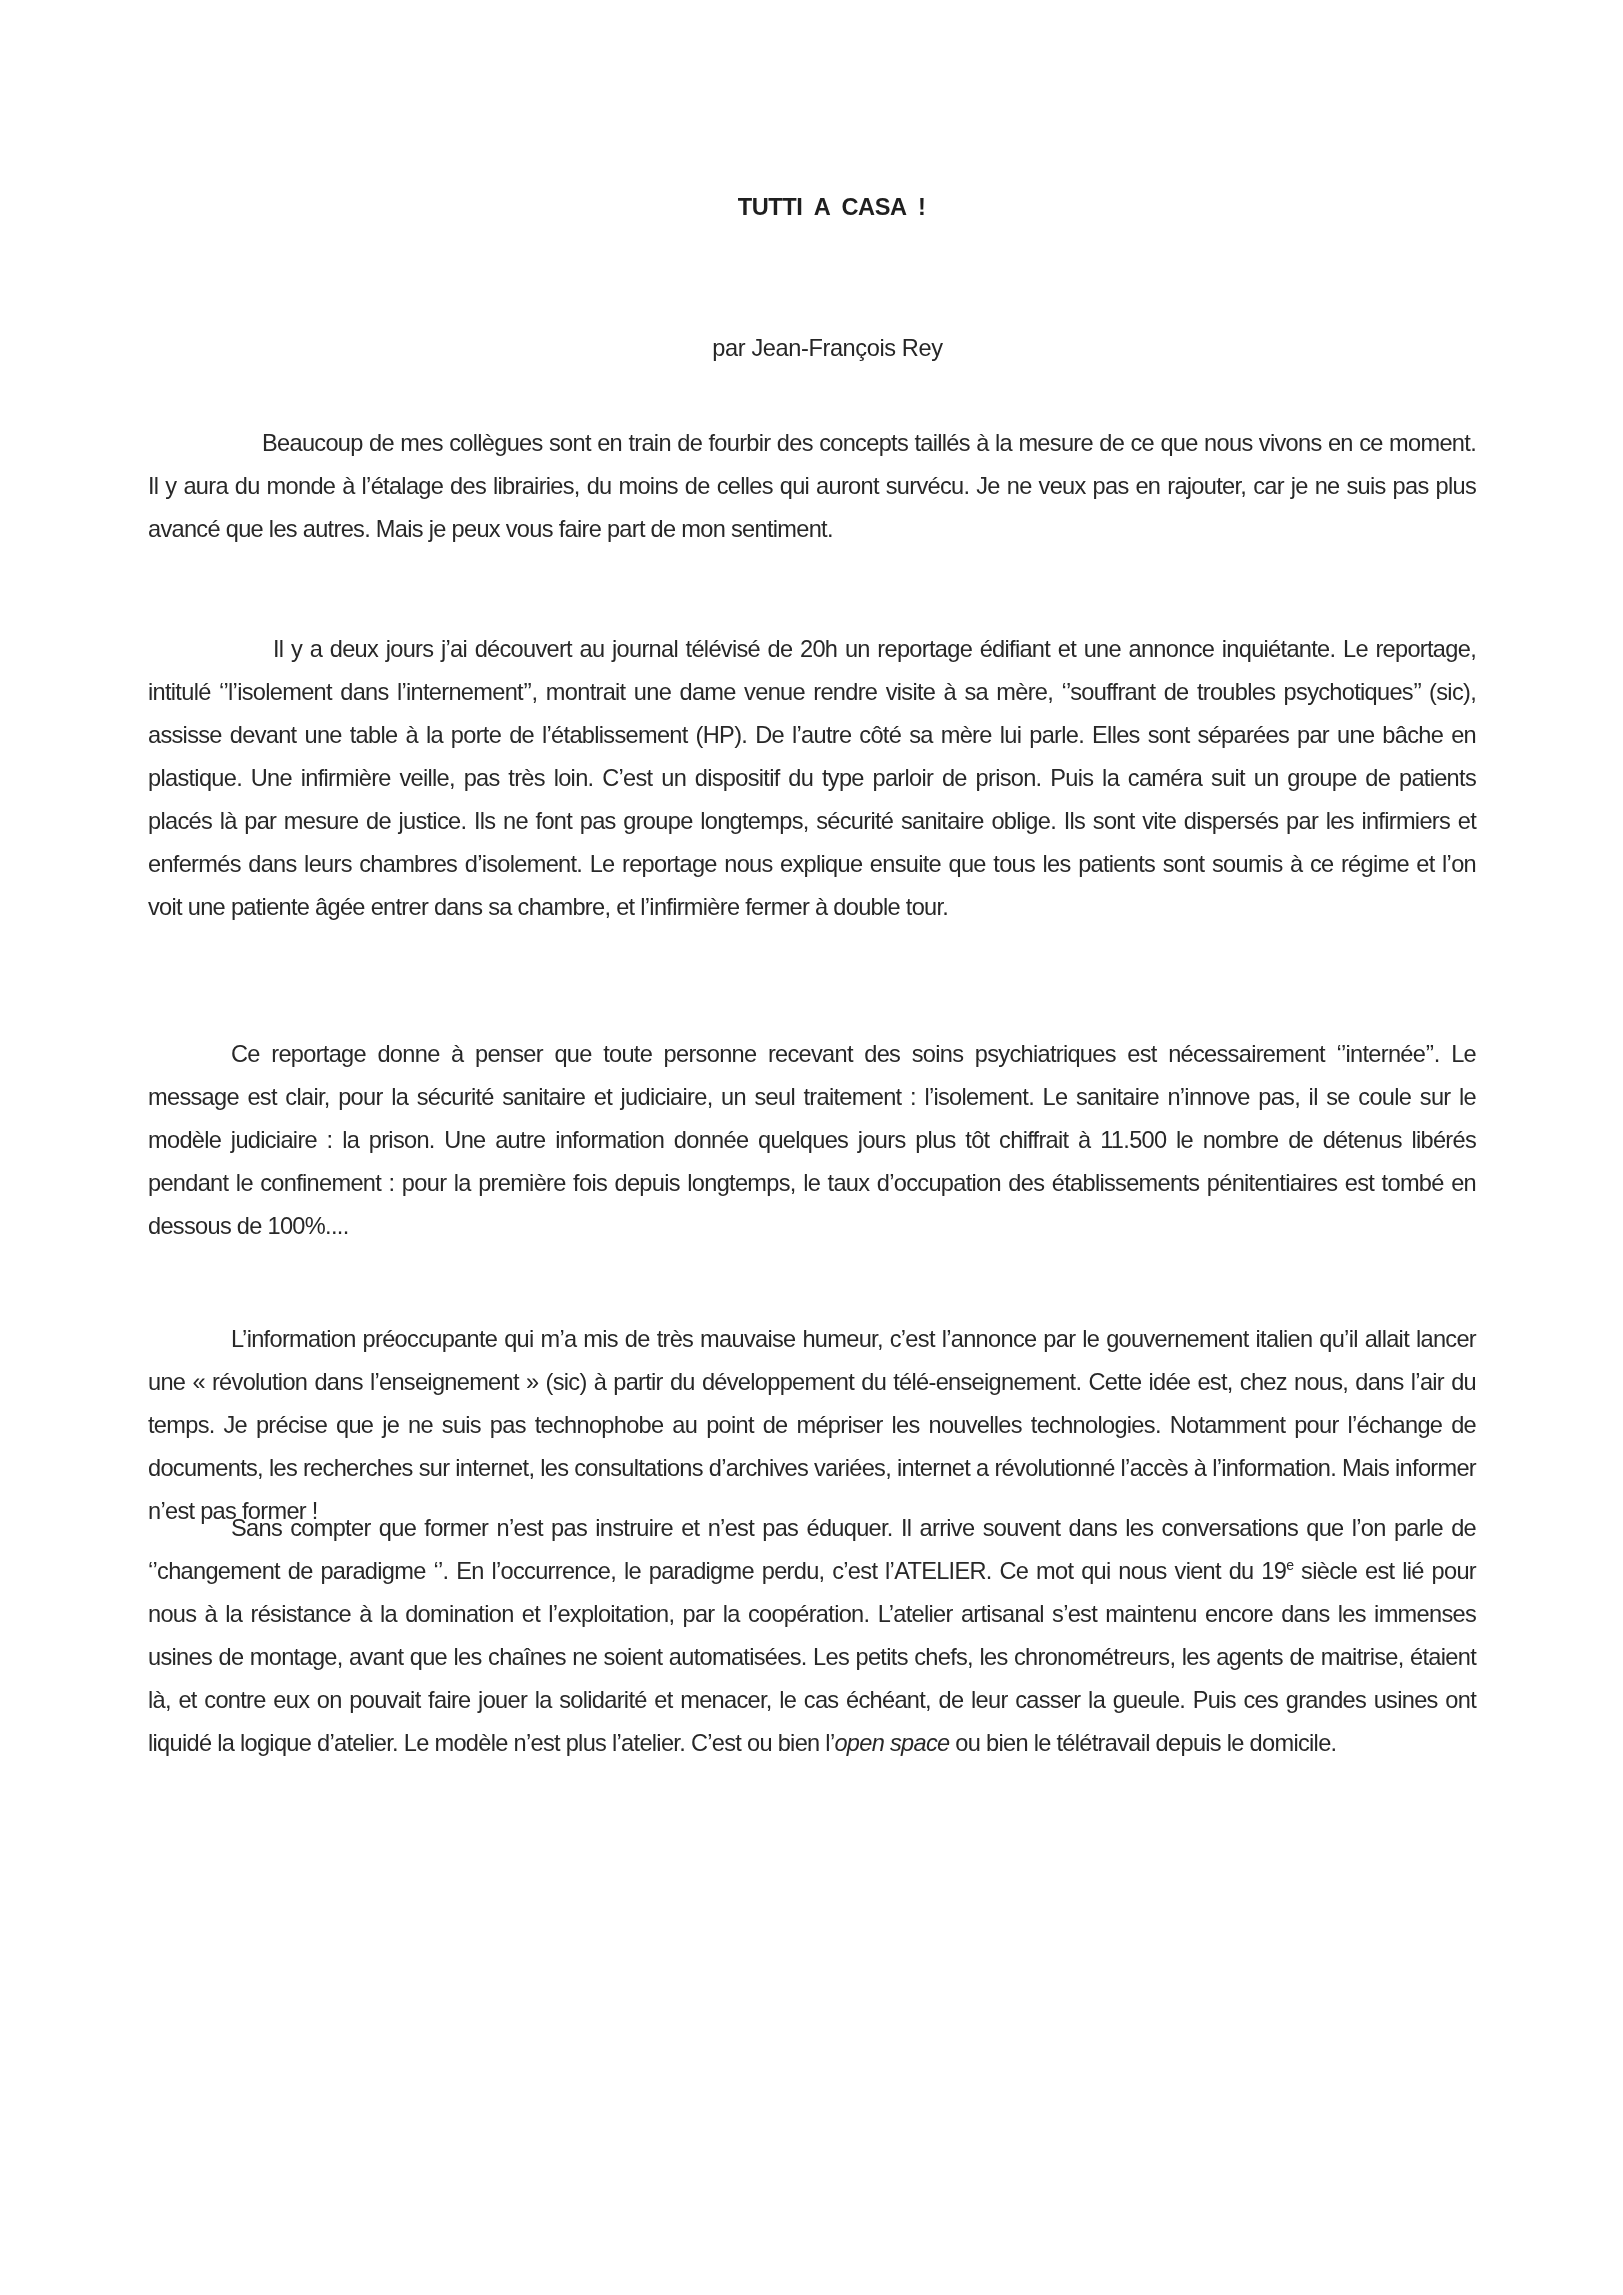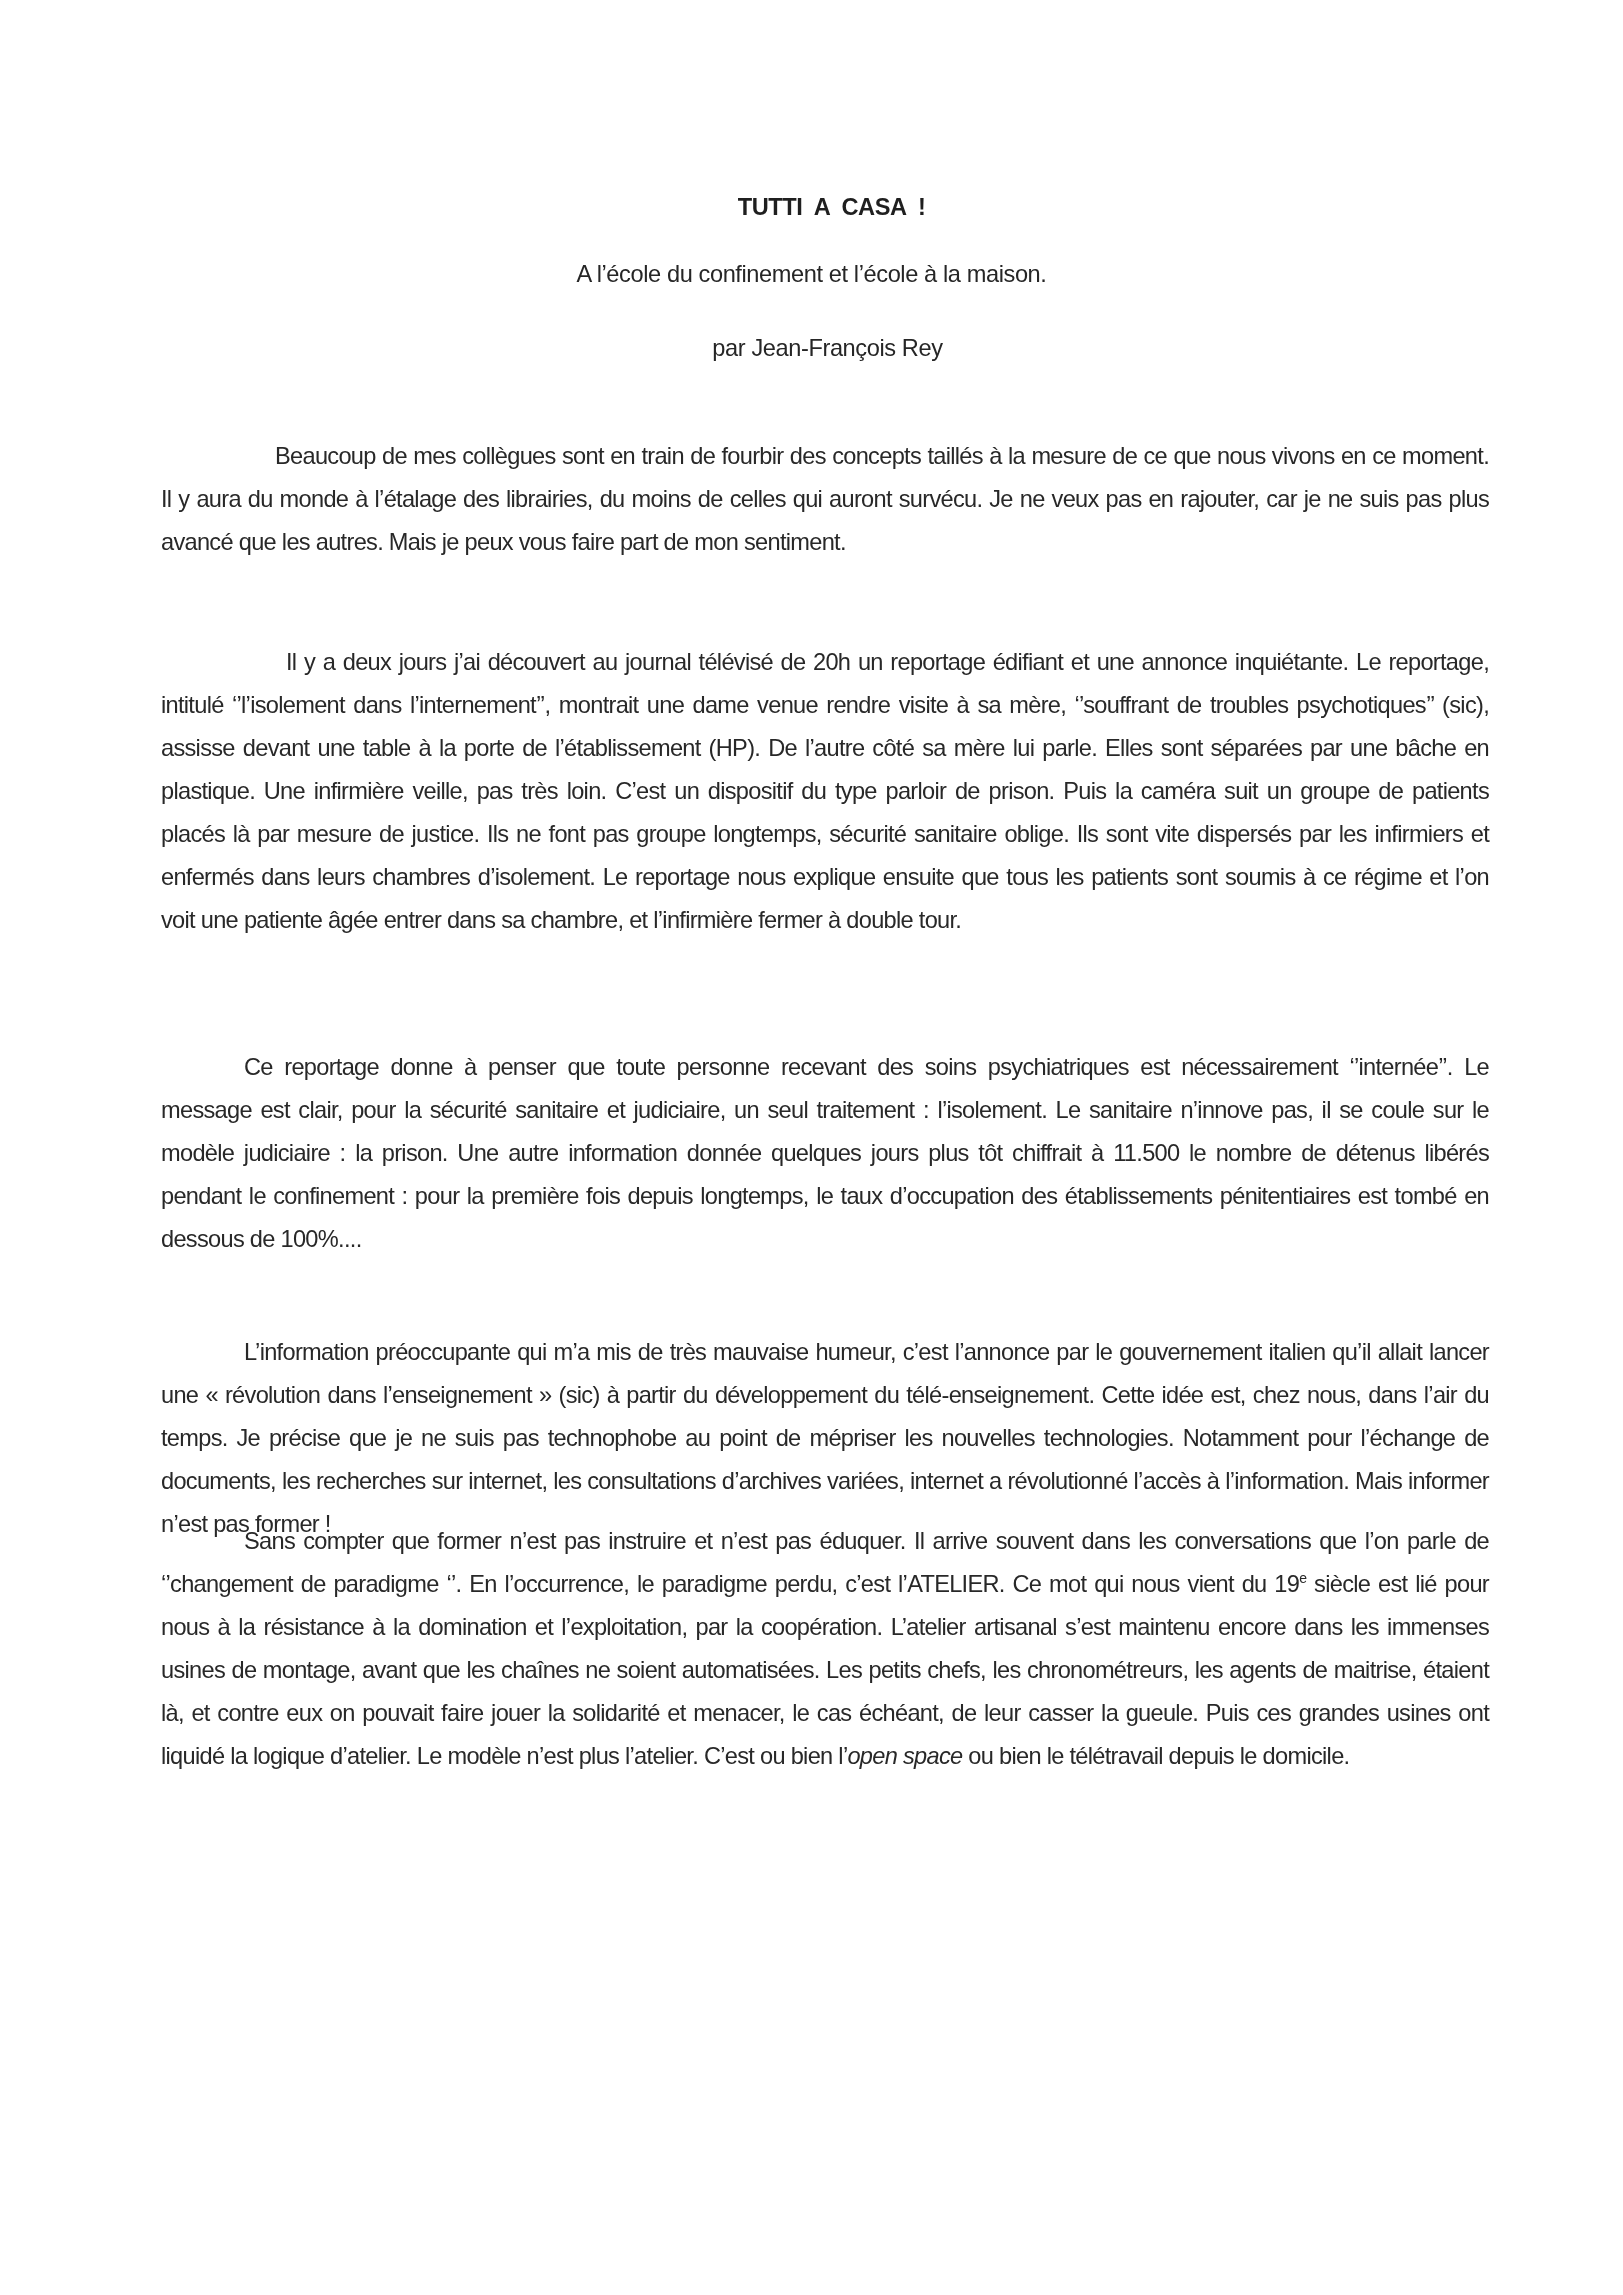--- a/index.html
+++ b/index.html
@@ -47,21 +47,21 @@
   .author {
     top: 334px;
     font-size: 23.6px;
     letter-spacing: -0.4px;
     padding-left: 16px;
   }
   .para {
     position: absolute;
     left: 148px;
     width: 1328px;
-    margin: 13px;
+    margin: 0;
     font-size: 23.6px;
     line-height: 43px;
     text-align: justify;
     letter-spacing: -0.7px;
     color: #282828;
   }
   .para em { font-style: italic; }
   .para sup { font-size: 14px; line-height: 0; vertical-align: 8.9px; }
   #p1 { top: 422px;  text-indent: 114px; }
   #p2 { top: 628px;  text-indent: 125px; }
@@ -69,21 +69,20 @@
   #p4 { top: 1318px; text-indent: 83px; }
   #p5 { top: 1507px; text-indent: 83px; }
   #p6 { top: 2009px; text-indent: 91px; }
 </style>
 </head>
 <body>
 
 <div class="page">
 
   <div class="heading title">TUTTI  A  CASA !</div>
-  <div class="heading subtitle">A l’école du confinement et l’école à la maison.</div>
   <div class="heading author">par Jean-François Rey</div>
 
   <p class="para" id="p1">Beaucoup de mes collègues sont en train de fourbir des concepts taillés à la mesure de ce que nous vivons en ce moment. Il y aura du monde à l’étalage des librairies, du moins de celles qui auront survécu. Je ne veux pas en rajouter, car je ne suis pas plus avancé que les autres. Mais je peux vous faire part de mon sentiment.</p>
   <p class="para" id="p2">Il y a deux jours j’ai découvert au journal télévisé de 20h un reportage édifiant et une annonce inquiétante. Le reportage, intitulé ‘’l’isolement dans l’internement’’, montrait une dame venue rendre visite à sa mère, ‘’souffrant de troubles psychotiques’’ (sic), assisse devant une table à la porte de l’établissement (HP). De l’autre côté sa mère lui parle. Elles sont séparées par une bâche en plastique. Une infirmière veille, pas très loin. C’est un dispositif du type parloir de prison. Puis la caméra suit un groupe de patients placés là par mesure de justice. Ils ne font pas groupe longtemps, sécurité sanitaire oblige. Ils sont vite dispersés par les infirmiers et enfermés dans leurs chambres d’isolement. Le reportage nous explique ensuite que tous les patients sont soumis à ce régime et l’on voit une patiente âgée entrer dans sa chambre, et l’infirmière fermer à double tour.</p>
   <p class="para" id="p3">Ce reportage donne à penser que toute personne recevant des soins psychiatriques est nécessairement ‘’internée’’. Le message est clair, pour la sécurité sanitaire et judiciaire, un seul traitement : l’isolement. Le sanitaire n’innove pas, il se coule sur le modèle judiciaire : la prison. Une autre information donnée quelques jours plus tôt chiffrait à 11.500 le nombre de détenus libérés pendant le confinement : pour la première fois depuis longtemps, le taux d’occupation des établissements pénitentiaires est tombé en dessous de 100%....</p>
   <p class="para" id="p4">L’information préoccupante qui m’a mis de très mauvaise humeur, c’est l’annonce par le gouvernement italien qu’il allait lancer une « révolution dans l’enseignement » (sic) à partir du développement du télé-enseignement. Cette idée est, chez nous, dans l’air du temps. Je précise que je ne suis pas technophobe au point de mépriser les nouvelles technologies. Notamment pour l’échange de documents, les recherches sur internet, les consultations d’archives variées, internet a révolutionné l’accès à l’information. Mais informer n’est pas former !</p>
   <p class="para" id="p5"><span>Sans compter que former n’est pas instruire et n’est pas éduquer. Il arrive souvent dans les conversations que l’on parle de ‘’changement de paradigme ‘’. En l’occurrence, le paradigme perdu, c’est l’ATELIER. Ce mot qui nous vient du 19</span><sup>e</sup><span> siècle est lié pour nous à la résistance à la domination et l’exploitation, par la coopération. L’atelier artisanal s’est maintenu encore dans les immenses usines de montage, avant que les chaînes ne soient automatisées. Les petits chefs, les chronométreurs, les agents de maitrise, étaient là, et contre eux on pouvait faire jouer la solidarité et menacer, le cas échéant, de leur casser la gueule. Puis ces grandes usines ont liquidé la logique d’atelier. Le modèle n’est plus l’atelier. C’est ou bien l’</span><em>open space</em><span> ou bien le télétravail depuis le domicile.</span></p>
 
 </div>
 

